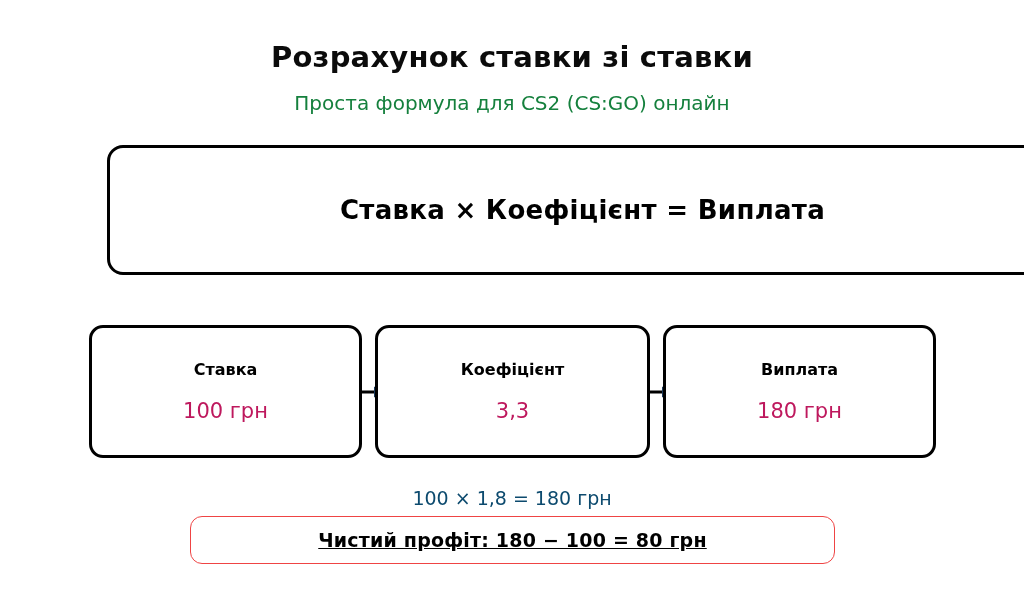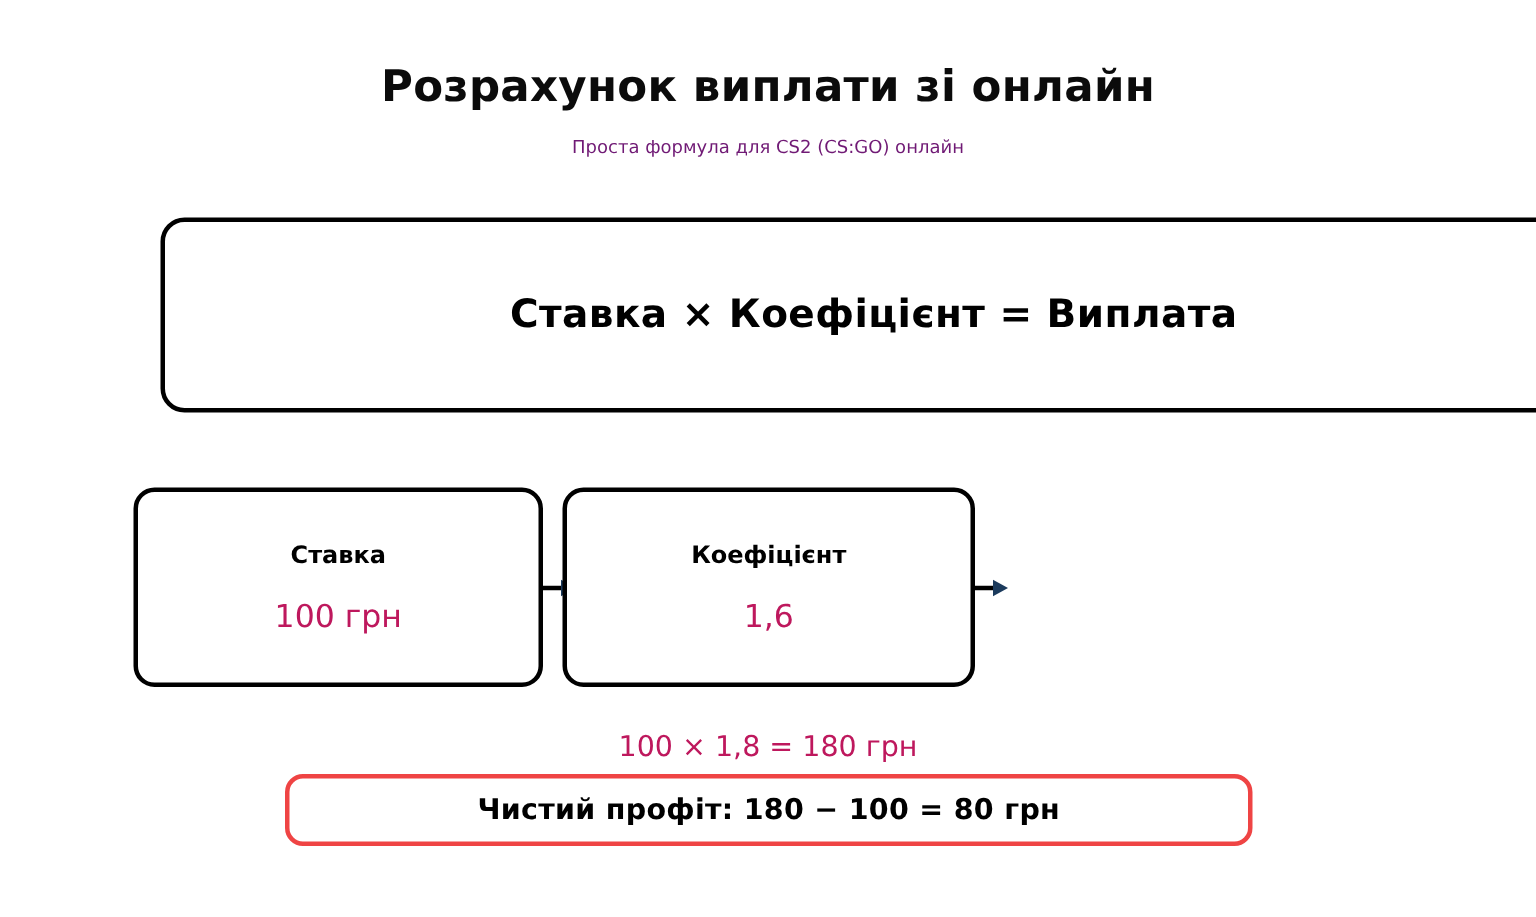--- a/index.html
+++ b/index.html
@@ -34,23 +34,23 @@
     font-weight: bold;
     letter-spacing: 0.2px;
     color: #0b0b0b;
   }
   .page-subtitle {
     position: absolute;
     left: 0;
     top: 91px;
     width: 1024px;
     text-align: center;
-    font-size: 12px;
+    font-size: 20px;
     font-weight: normal;
-    color: #701a75;
+    color: #15803d;
   }
 
   
   .formula-box {
     position: absolute;
     left: 107px;
     top: 145px;
     width: 951px;
     height: 130px;
     box-sizing: border-box;
@@ -118,50 +118,51 @@
 
   
   .calc-line {
     position: absolute;
     left: 0;
     top: 487px;
     width: 1024px;
     text-align: center;
     font-size: 19px;
     font-weight: normal;
-    color: #be185d;
+    color: #0c4a6e;
   }
 
   .profit-box {
     position: absolute;
     left: 190px;
     top: 516px;
     width: 645px;
     height: 48px;
     box-sizing: border-box;
-    border: 3px solid #ef4444;
+    border: 1px solid #ef4444;
     border-radius: 12px;
     background: #ffffff;
     display: flex;
     align-items: center;
     justify-content: center;
+    text-decoration: underline;
   }
   .profit-text {
     font-size: 19px;
     font-weight: bold;
     color: #000000;
     letter-spacing: 0.2px;
   }
 </style>
 </head>
 <body>
 
 <div class="page">
 
-  <div class="page-title">Розрахунок виплати зі онлайн</div>
+  <div class="page-title">Розрахунок ставки зі ставки</div>
 
   <div class="page-subtitle">Проста формула для CS2 (CS:GO) онлайн</div>
 
   <div class="formula-box">
     <div class="formula-text">Ставка × Коефіцієнт = Виплата</div>
   </div>
 
   <div class="steps-row">
 
     <div class="step-box step-1">
@@ -171,30 +172,34 @@
 
     <div class="connector conn-1">
       <svg width="26" height="14" viewBox="0 0 26 14" aria-hidden="true">
         <line x1="0" y1="7" x2="17" y2="7" stroke="#000000" stroke-width="3"></line>
         <polygon points="14,1.5 24,7 14,12.5" fill="#1b3a5c"></polygon>
       </svg>
     </div>
 
     <div class="step-box step-2">
       <div class="step-label">Коефіцієнт</div>
-      <div class="step-value">1,6</div>
+      <div class="step-value">3,3</div>
     </div>
 
     <div class="connector conn-2">
       <svg width="26" height="14" viewBox="0 0 26 14" aria-hidden="true">
         <line x1="0" y1="7" x2="17" y2="7" stroke="#000000" stroke-width="3"></line>
         <polygon points="14,1.5 24,7 14,12.5" fill="#1b3a5c"></polygon>
       </svg>
     </div>
 
+    <div class="step-box step-3">
+      <div class="step-label">Виплата</div>
+      <div class="step-value">180 грн</div>
+    </div>
 
   </div>
 
   <div class="calc-line">100 × 1,8 = 180 грн</div>
 
   <div class="profit-box">
     <div class="profit-text">Чистий профіт: 180 − 100 = 80 грн</div>
   </div>
 
 </div>

